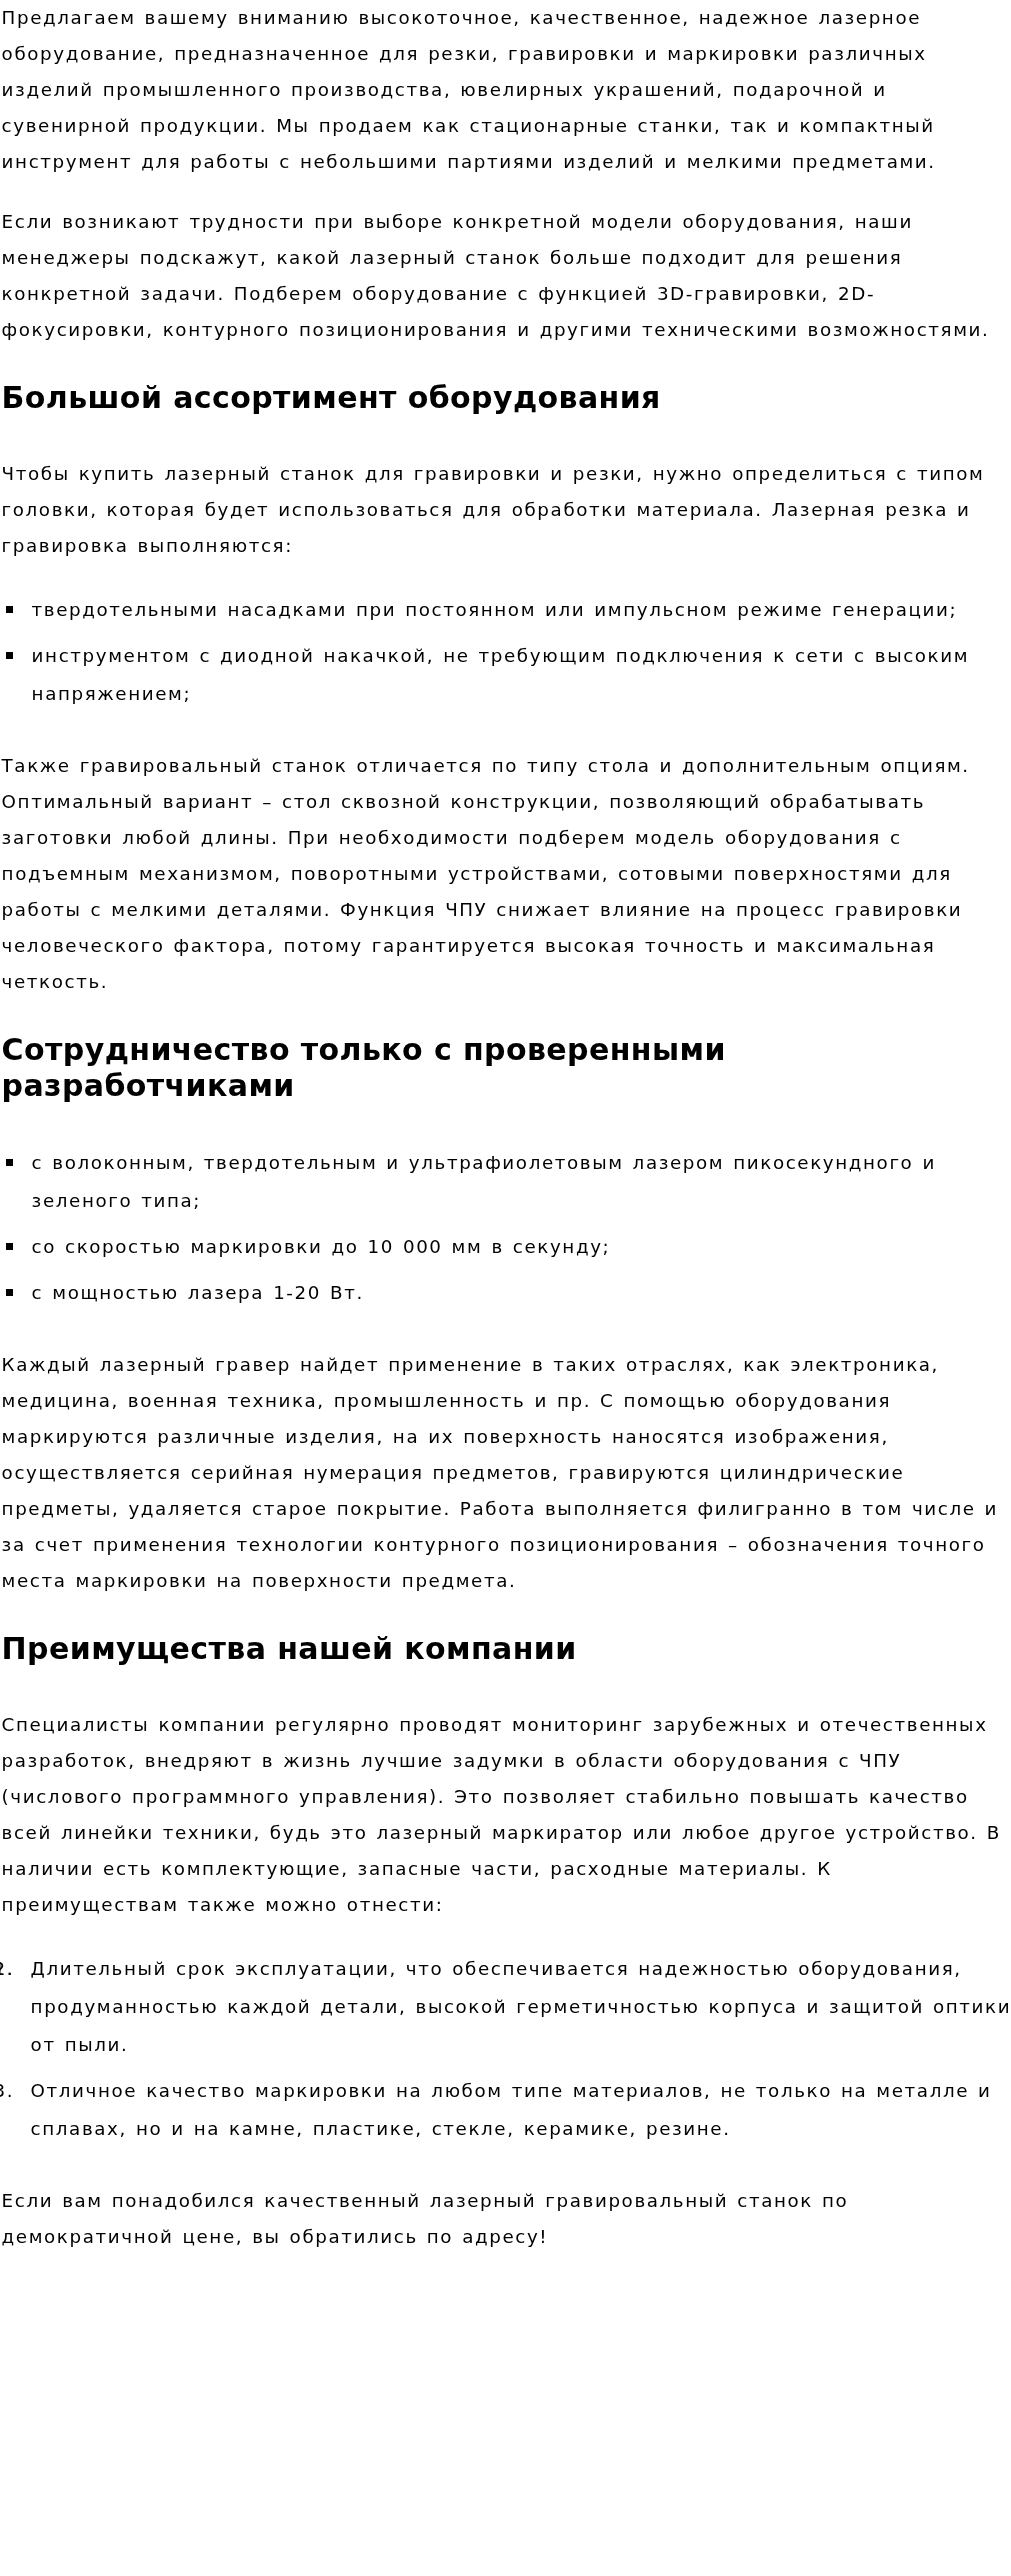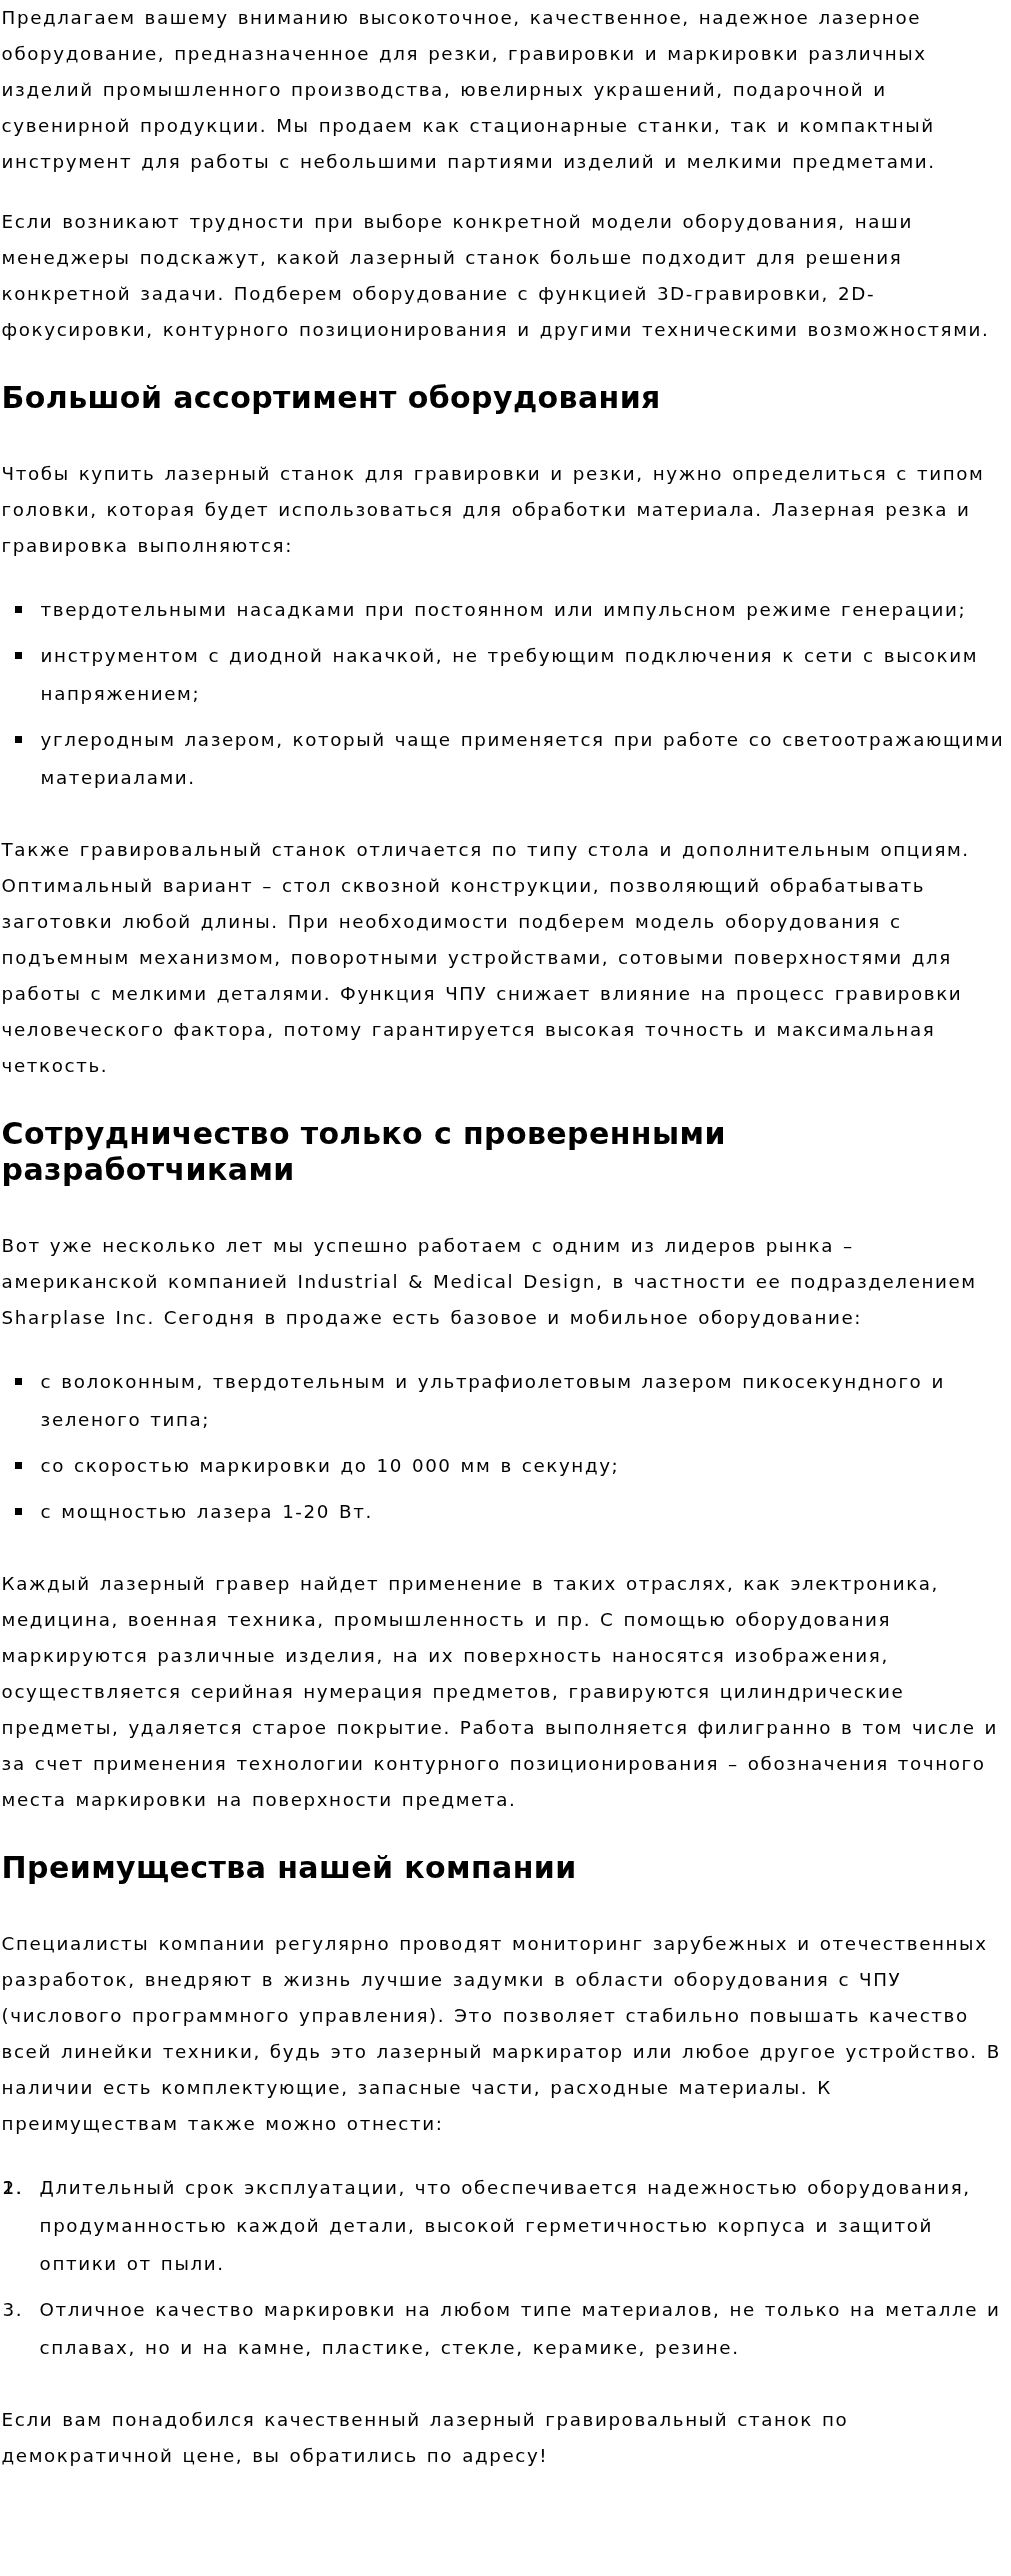--- a/index.html
+++ b/index.html
@@ -28,21 +28,21 @@
   h2.section-heading {
     margin: 32px 0 40px 0;
     font-size: 30px;
     line-height: 36px;
     font-weight: 700;
     letter-spacing: 0.4px;
     max-width: 765px;
   }
   ul.bullet-list, ol.numbered-list {
     list-style: none;
-    margin: 27px 0 35px 9px;
+    margin: 27px 0 35px 0;
     padding: 0;
   }
   ul.bullet-list li, ol.numbered-list li {
     position: relative;
     margin: 0 0 8px 0;
     font-size: 18.3px;
     line-height: 38px;
     letter-spacing: 1.6px;
     word-spacing: 1.6px;
   }
@@ -78,31 +78,26 @@
 
   <ul class="bullet-list">
     <li>
       <span class="bullet-square"></span>
       <span class="li-text">твердотельными насадками при постоянном или импульсном режиме генерации;</span>
     </li>
     <li>
       <span class="bullet-square"></span>
       <span class="li-text">инструментом с диодной накачкой, не требующим подключения к сети с высоким напряжением;</span>
     </li>
-    <li>
-      <span class="bullet-square"></span>
-      <span class="li-text">углеродным лазером, который чаще применяется при работе со светоотражающими материалами.</span>
-    </li>
   </ul>
 
   <p class="body-text">Также гравировальный станок отличается по типу стола и дополнительным опциям. Оптимальный вариант – стол сквозной конструкции, позволяющий обрабатывать заготовки любой длины. При необходимости подберем модель оборудования с подъемным механизмом, поворотными устройствами, сотовыми поверхностями для работы с мелкими деталями. Функция ЧПУ снижает влияние на процесс гравировки человеческого фактора, потому гарантируется высокая точность и максимальная четкость.</p>
 
   <h2 class="section-heading">Сотрудничество только с проверенными разработчиками</h2>
 
-  <p class="body-text">Вот уже несколько лет мы успешно работаем с одним из лидеров рынка – американской компанией Industrial &amp; Medical Design, в частности ее подразделением Sharplase Inc. Сегодня в продаже есть базовое и мобильное оборудование:</p>
 
   <ul class="bullet-list">
     <li>
       <span class="bullet-square"></span>
       <span class="li-text">с волоконным, твердотельным и ультрафиолетовым лазером пикосекундного и зеленого типа;</span>
     </li>
     <li>
       <span class="bullet-square"></span>
       <span class="li-text">со скоростью маркировки до 10 000 мм в секунду;</span>
     </li>

